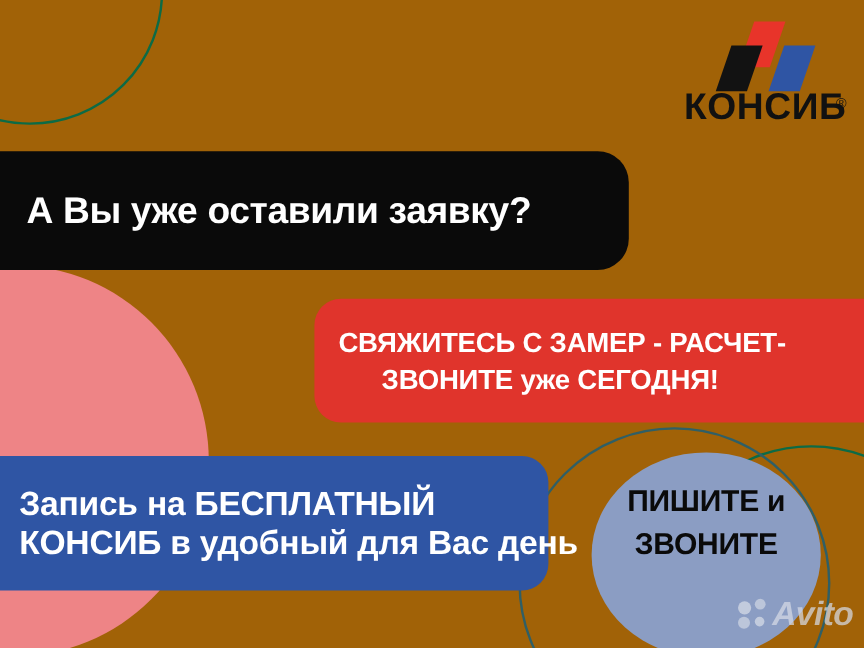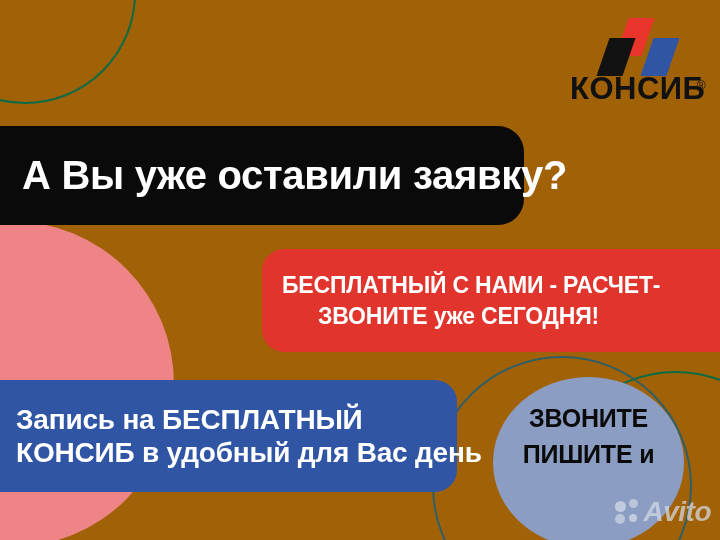--- a/index.html
+++ b/index.html
@@ -117,21 +117,21 @@
     top: 126px;
     width: 564px;
     height: 99px;
     background: #0a0a0a;
     border-radius: 0 26px 26px 0;
     padding-left: 62px;
     padding-right: 24px;
   }
   #band-black .line {
     color: #ffffff;
-    font-size: 40px;
+    font-size: 31px;
     font-weight: bold;
     letter-spacing: -0.3px;
     white-space: nowrap;
   }
 
   #band-red {
     left: 262px;
     top: 249px;
     width: 500px;
     height: 103px;
@@ -234,32 +234,32 @@
       <span class="para" id="para-blue"></span>
     </div>
     <div id="logo-word">КОНСИБ<span id="logo-reg">®</span></div>
   </div>
 
   <div class="band" id="band-black">
     <div class="line">А Вы уже оставили заявку?</div>
   </div>
 
   <div class="band" id="band-red">
-    <div class="line l1">БЕСПЛАТНЫЙ С НАМИ - РАСЧЕТ-</div>
+    <div class="line l1">СВЯЖИТЕСЬ С ЗАМЕР - РАСЧЕТ-</div>
     <div class="line l2">ЗВОНИТЕ уже СЕГОДНЯ!</div>
   </div>
 
   <div class="band" id="band-blue">
     <div class="line">Запись на БЕСПЛАТНЫЙ</div>
     <div class="line">КОНСИБ в удобный для Вас день</div>
   </div>
 
   <div id="circle-text">
+    <div>ПИШИТЕ и</div>
     <div>ЗВОНИТЕ</div>
-    <div>ПИШИТЕ и</div>
   </div>
 
   <div id="avito">
     <span id="avito-dots">
       <i class="d1"></i>
         <i class="d2"></i>
         <i class="d3"></i>
         <i class="d4"></i>
     </span>
     <span id="avito-word">Avito</span>

